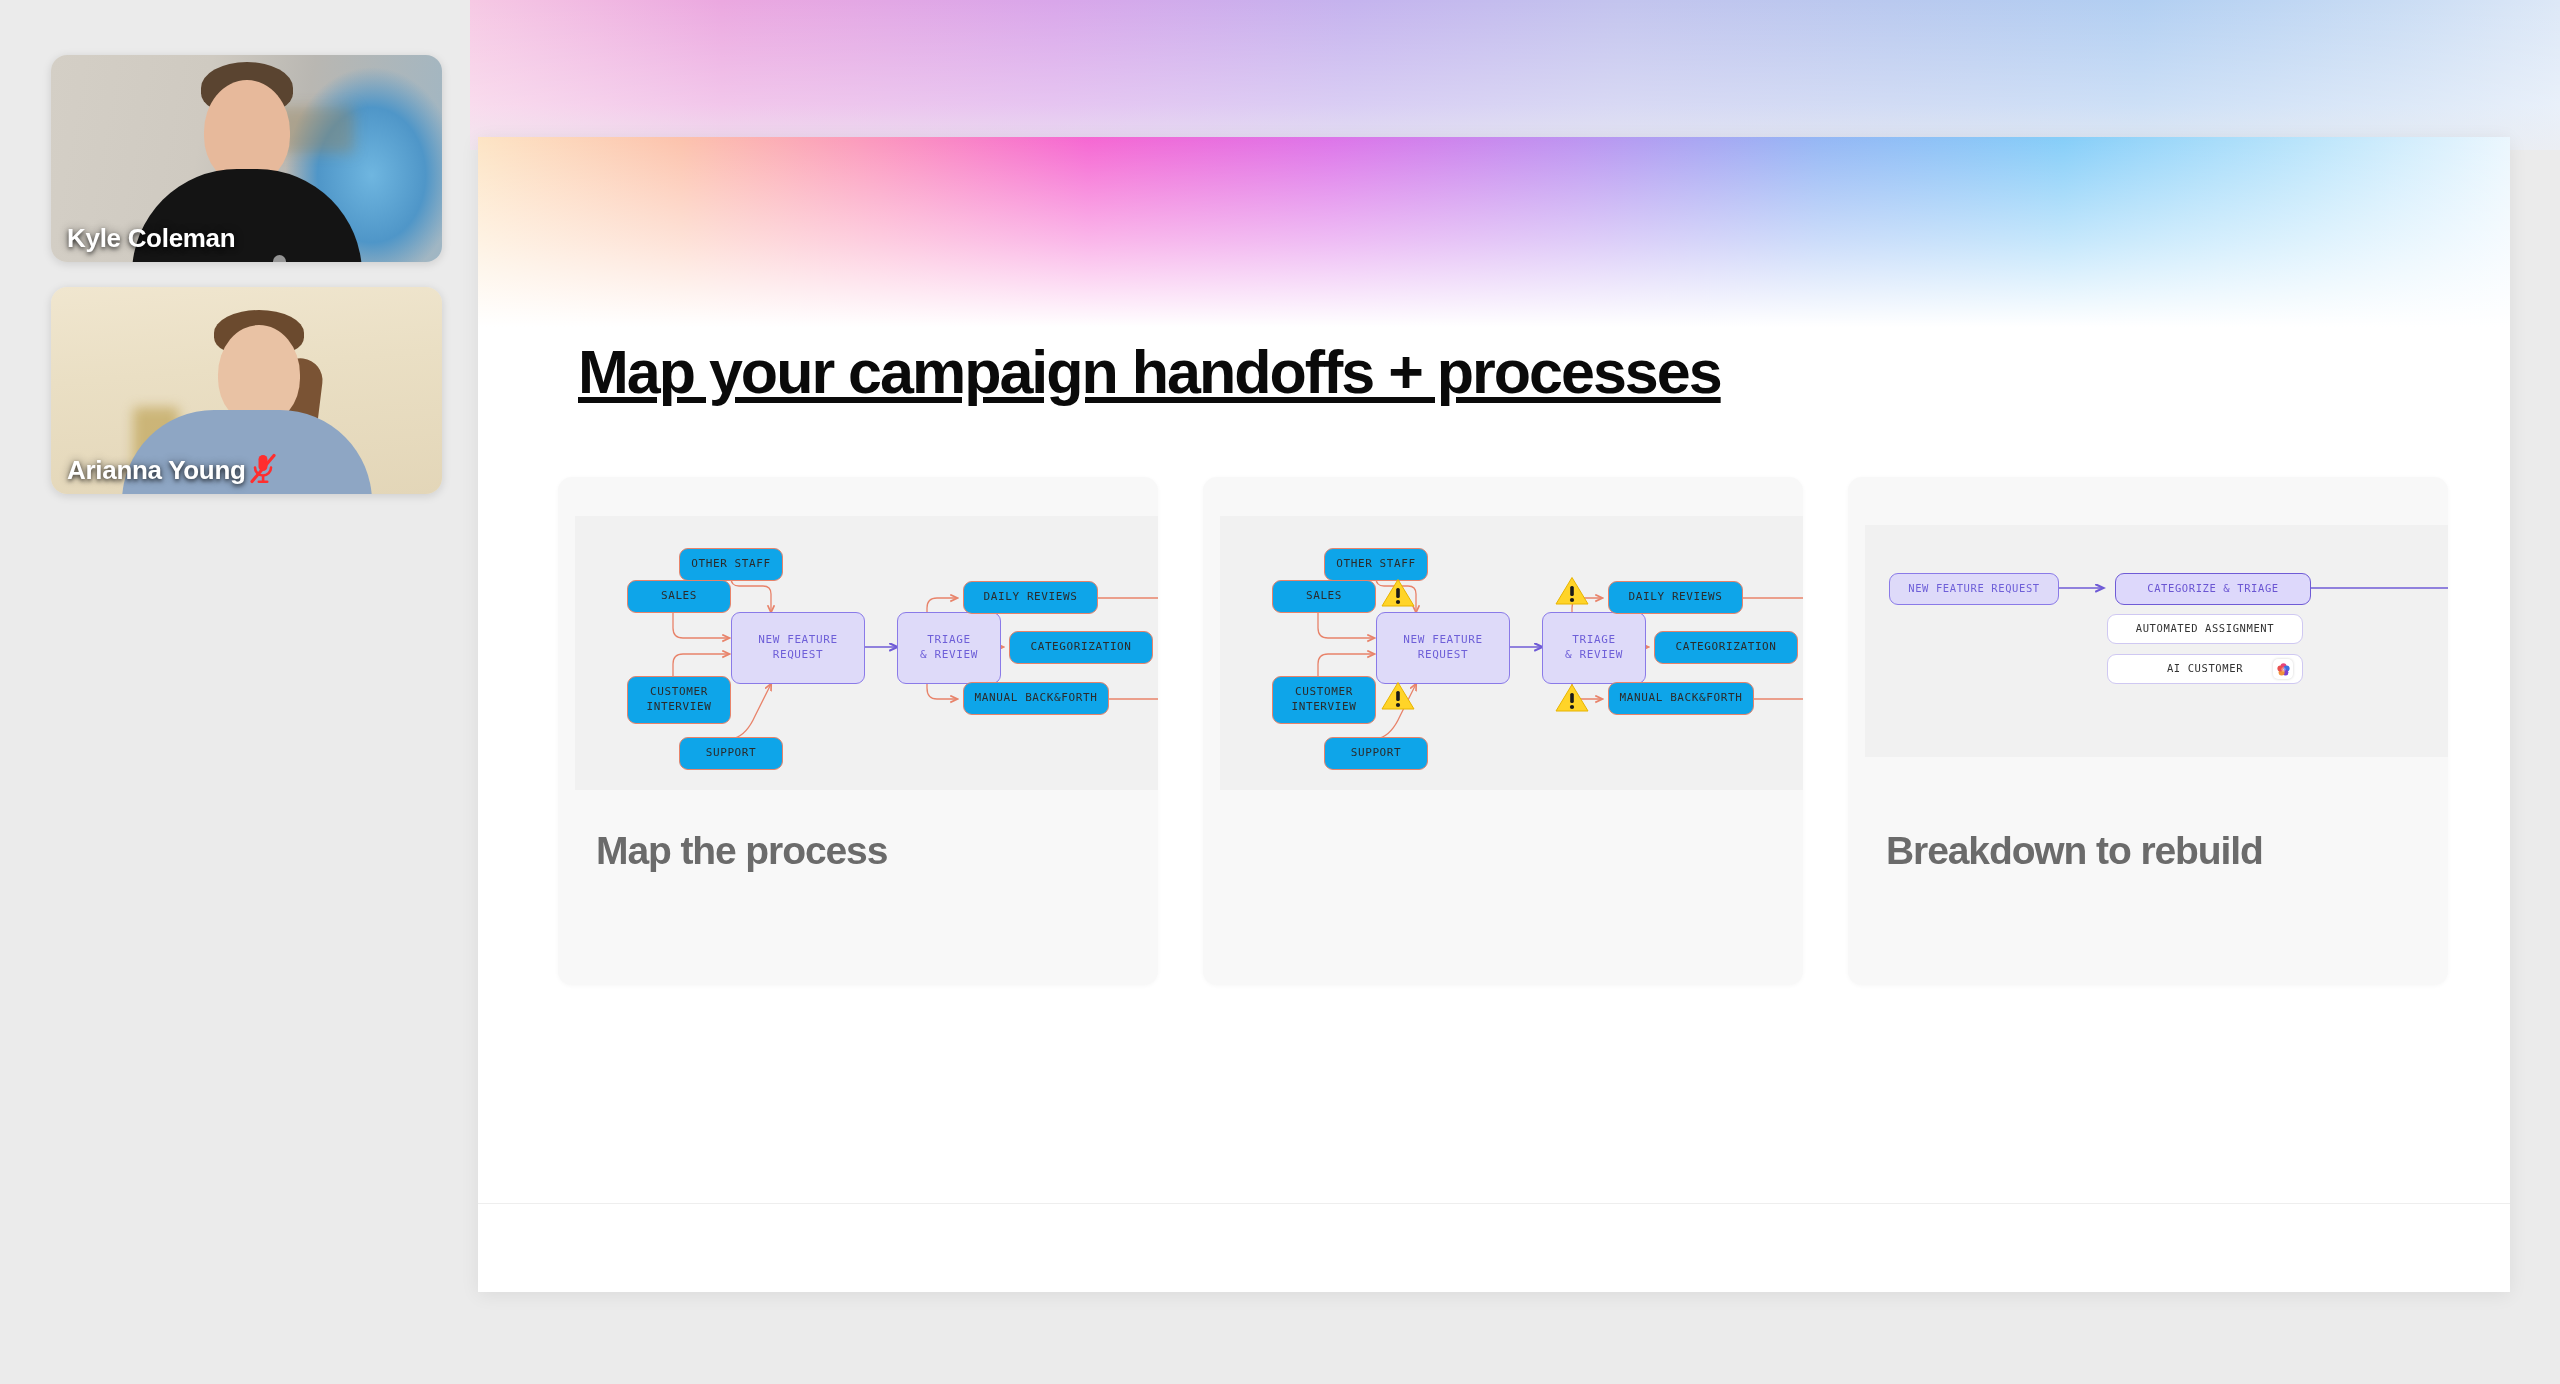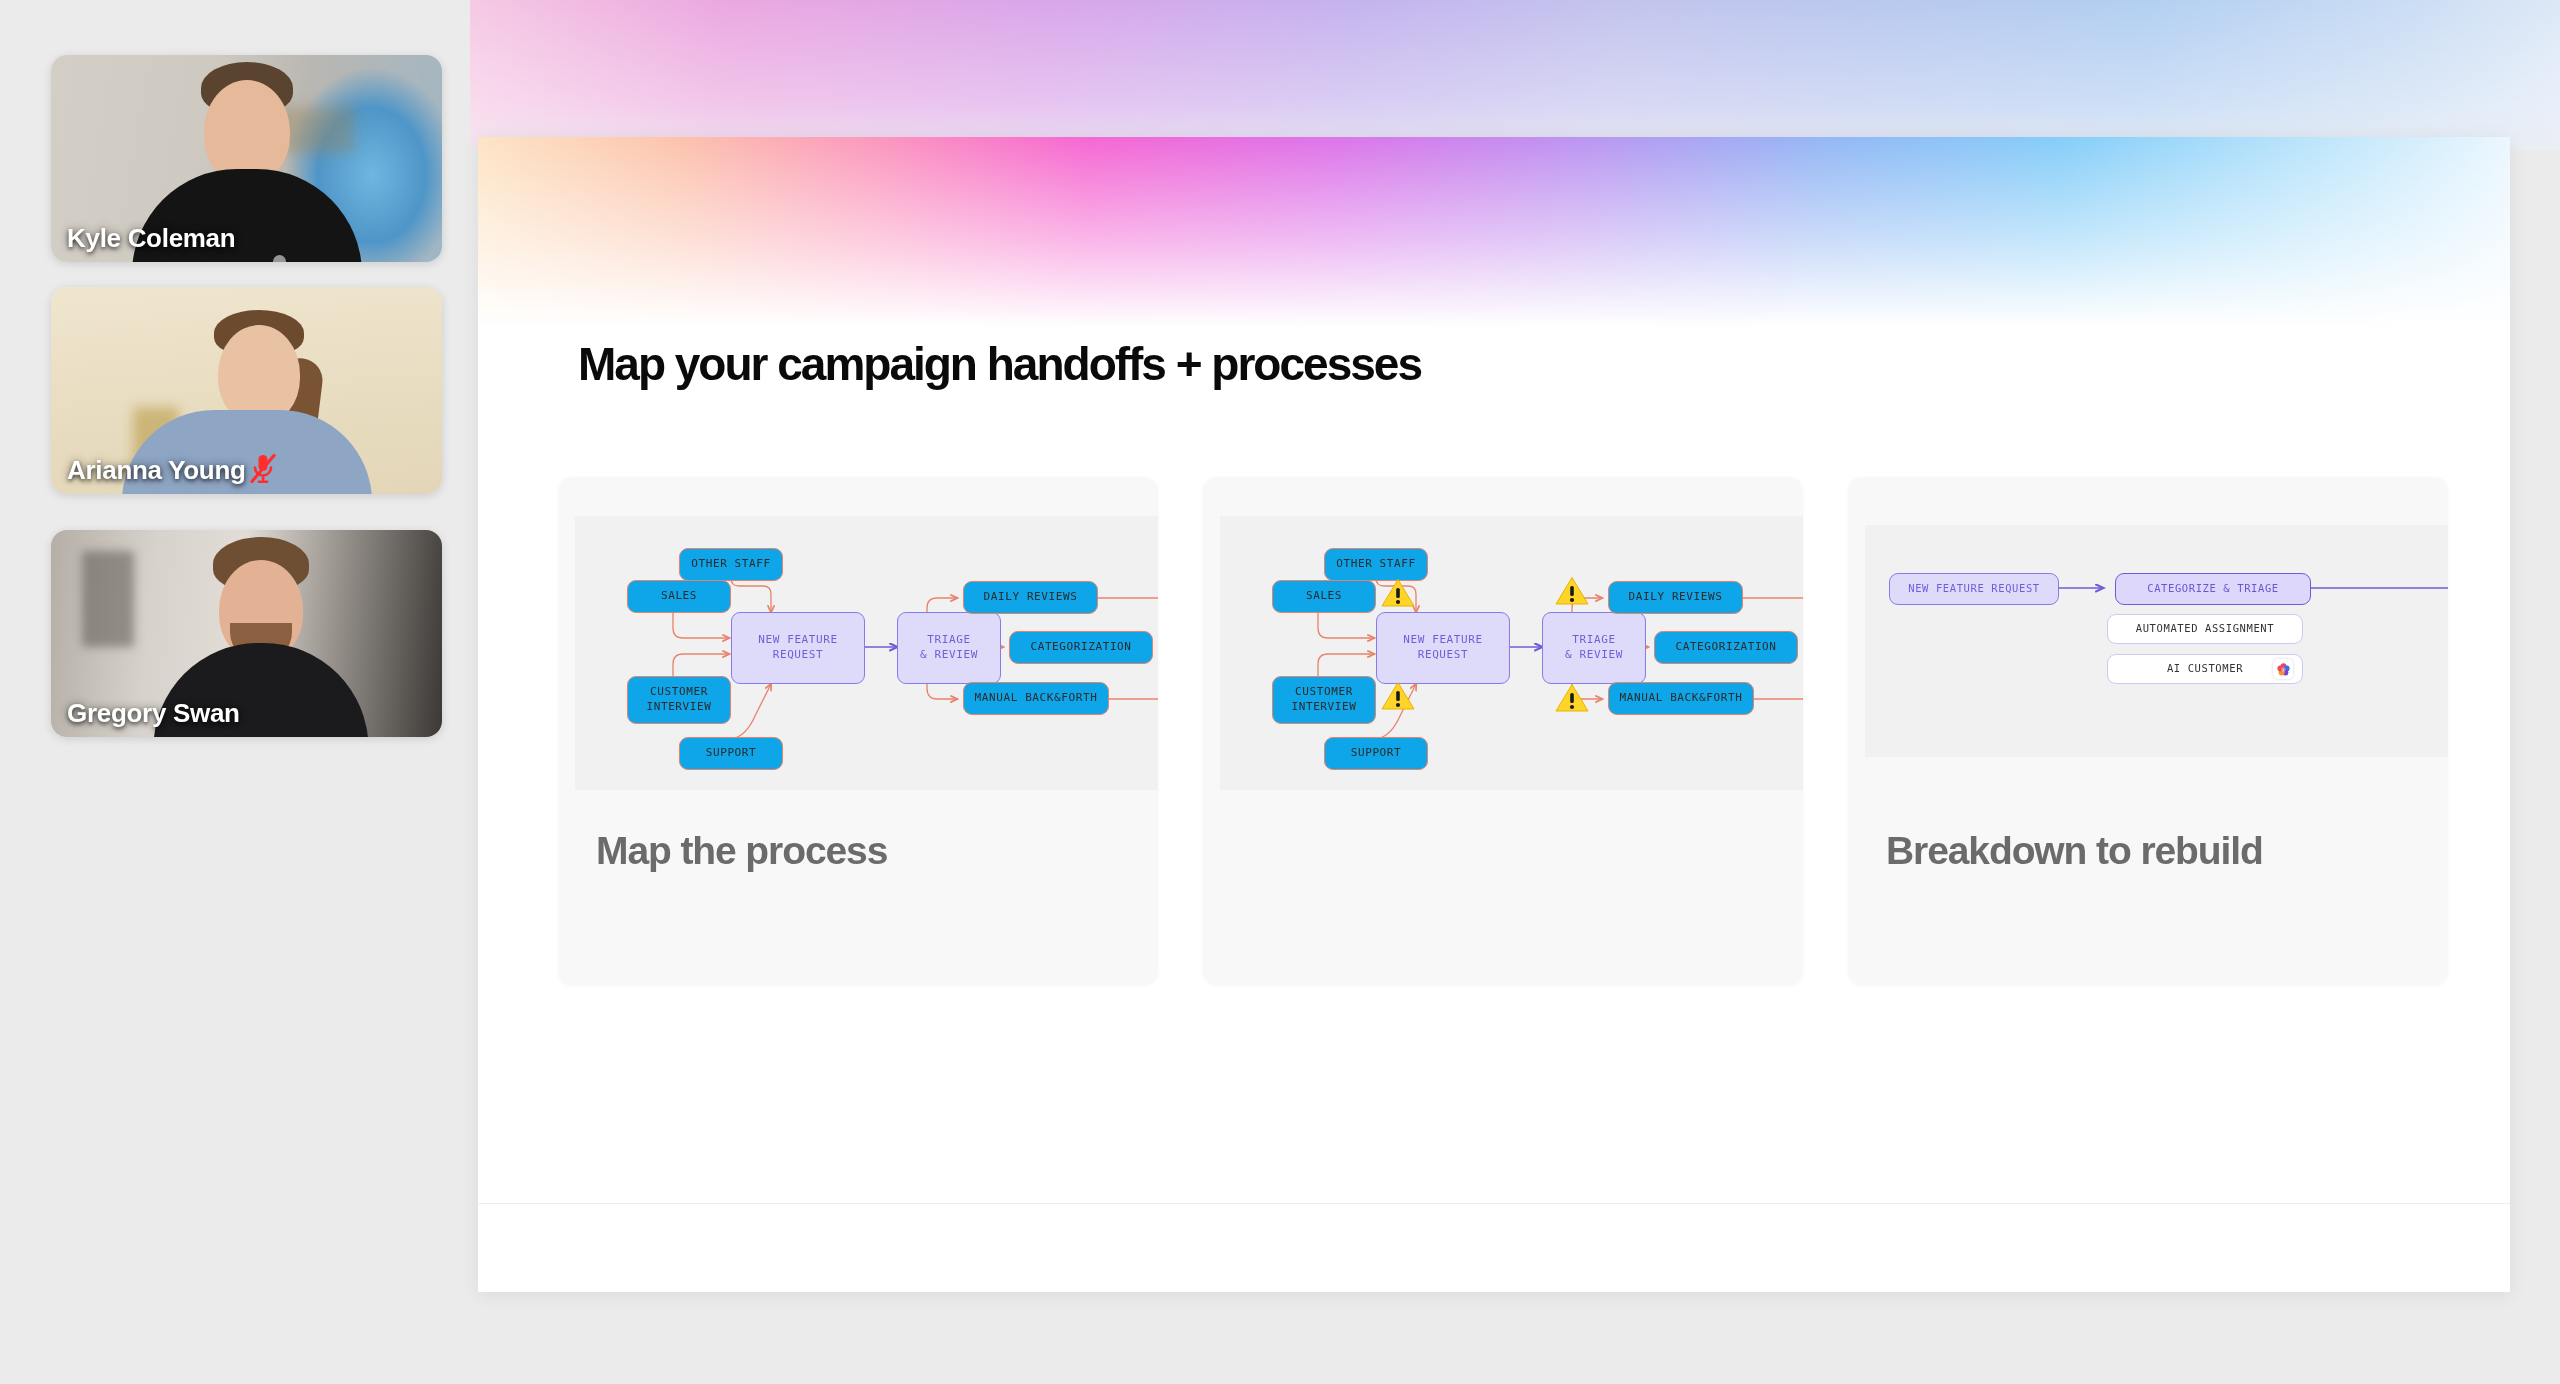--- a/index.html
+++ b/index.html
@@ -185,26 +185,27 @@
         #eaf6fe 100%);
   }
   #slide-gradient-fade {
     position: absolute; left: 0; top: 0; width: 100%; height: 190px;
     background: linear-gradient(180deg, rgba(255,255,255,0.05) 0%, rgba(255,255,255,0.55) 55%, #ffffff 100%);
   }
 
   #slide-title {
     position: absolute;
     left: 100px; top: 200px;
-    font-size: 46px;
+    font-size: 61px;
     font-weight: 700;
     letter-spacing: -2.0px;
     color: #0a0a0a;
     white-space: nowrap;
     z-index: 4;
+    text-decoration: underline;
   }
 
   #slide-divider {
     position: absolute;
     left: 0; top: 1066px; width: 100%; height: 1px;
     background: #eeeeee;
   }
 
   
   .card {
@@ -330,30 +331,20 @@
         <svg width="30" height="34" viewBox="0 0 30 34">
           <rect x="10.5" y="3" width="9" height="16" rx="4.5" fill="#ff2e2e"></rect>
           <path d="M7 15.5a8 8 0 0 0 16 0" stroke="#ff2e2e" stroke-width="2.6" fill="none" stroke-linecap="round"></path>
           <rect x="13.8" y="23" width="2.6" height="6" fill="#ff2e2e"></rect>
           <rect x="9.5" y="28.5" width="11" height="2.6" rx="1.3" fill="#ff2e2e"></rect>
           <line x1="4" y1="29.5" x2="26" y2="3.5" stroke="#ff2e2e" stroke-width="3.2" stroke-linecap="round"></line>
         </svg>
       </div>
     </div>
 
-    <div class="video-tile" id="tile-2">
-      <div class="vid-bg" id="bg-2"></div>
-      <div class="person" id="p2">
-        <div class="hair"></div>
-        <div class="head"></div>
-        <div class="beard"></div>
-        <div class="torso"></div>
-      </div>
-      <div class="vid-name">Gregory Swan</div>
-    </div>
   </div>
 
   <div id="slide">
     <div id="slide-gradient"></div>
     <div id="slide-gradient-fade"></div>
 
     <h1 id="slide-title">Map your campaign handoffs + processes</h1>
 
     <div class="card" id="card-0">
       <div class="card-diagram">

